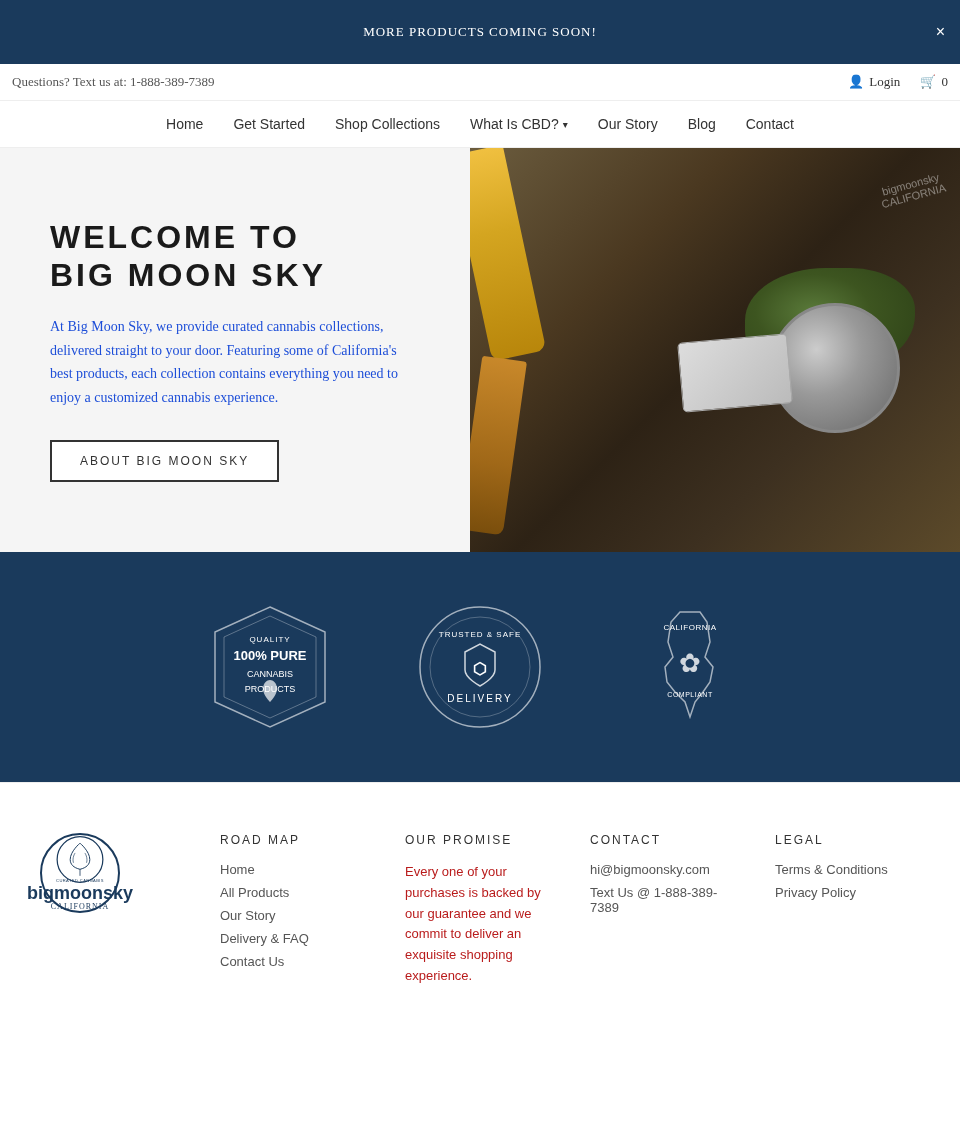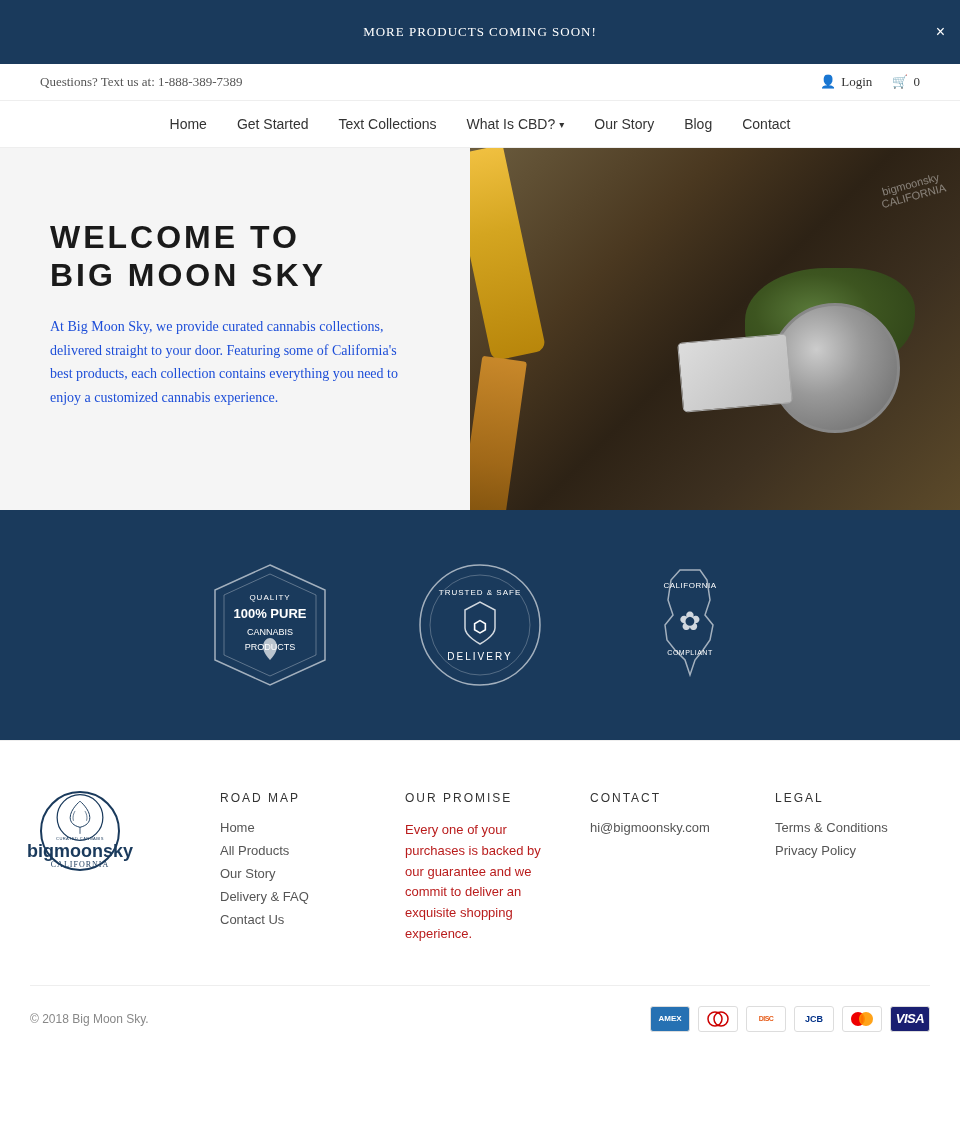--- a/index.html
+++ b/index.html
@@ -25,21 +25,21 @@
       background: none;
       border: none;
       color: #fff;
     }
 
     
     .utility-bar {
       display: flex;
       justify-content: space-between;
       align-items: center;
-      padding: 10px 40px;
+      padding: 10px 12px;
       border-bottom: 1px solid #eee;
       font-size: 13px;
     }
     .utility-left { color: #555; }
     .utility-right { display: flex; align-items: center; gap: 20px; }
     .login-link, .cart-link {
       display: flex;
       align-items: center;
       gap: 5px;
       text-decoration: none;
@@ -333,21 +333,21 @@
     <a class="cart-link">
       <span>🛒</span>
       <span>0</span>
     </a>
   </div>
 </div>
 
 <nav class="main-nav">
   <a class="nav-item">Home</a>
   <a class="nav-item">Get Started</a>
-  <a class="nav-item">Text Collections</a>
+  <a class="nav-item">Shop Collections</a>
   <a class="nav-item nav-item-dropdown">
     <span>What Is CBD?</span>
     <span class="chevron-down">▾</span>
   </a>
   <a class="nav-item">Our Story</a>
   <a class="nav-item">Blog</a>
   <a class="nav-item">Contact</a>
 </nav>
 
 <div class="hero-section" style="min-height:320px; overflow:hidden; position:relative;">
@@ -362,20 +362,21 @@
       <div class="logo-watermark">bigmoonsky<br>CALIFORNIA</div>
     </div>
   </div>
 
   <div class="hero-content">
     <h1 class="hero-title">
       <span>WELCOME TO</span><br>
       <span>BIG MOON SKY</span>
     </h1>
     <p class="hero-description">At Big Moon Sky, we provide curated cannabis collections, delivered straight to your door. Featuring some of California's best products, each collection contains everything you need to enjoy a customized cannabis experience.</p>
+    <button class="hero-btn">ABOUT BIG MOON SKY</button>
   </div>
 </div>
 
 <div class="trust-section">
 
   <div class="trust-badge-wrap">
     <svg width="130" height="130" viewBox="0 0 130 130">
 
       <polygon points="65,5 120,30 120,100 65,125 10,100 10,30" fill="none" stroke="rgba(255,255,255,0.6)" stroke-width="1.5"></polygon>
       <polygon points="65,14 111,35 111,95 65,116 19,95 19,35" fill="none" stroke="rgba(255,255,255,0.3)" stroke-width="1"></polygon>
@@ -446,45 +447,24 @@
     </div>
 
     <div class="footer-col">
       <div class="footer-col-title">OUR PROMISE</div>
       <p class="footer-promise-text">Every one of your purchases is backed by our guarantee and we commit to deliver an exquisite shopping experience.</p>
     </div>
 
     <div class="footer-col">
       <div class="footer-col-title">CONTACT</div>
       <p class="footer-contact-text">hi@bigmoonsky.com</p>
+      <p class="footer-contact-text">Text Us @ 1-888-389-7389</p>
     </div>
 
     <div class="footer-col">
       <div class="footer-col-title">LEGAL</div>
       <a class="footer-link">Terms &amp; Conditions</a>
       <a class="footer-link">Privacy Policy</a>
     </div>
 
   </div>
 
-  <div class="footer-bottom">
-    <span class="footer-copyright">© 2018 Big Moon Sky.</span>
-    <div class="payment-icons">
-      <div class="payment-icon amex">AMEX</div>
-      <div class="payment-icon diners">
-        <svg width="22" height="16" viewBox="0 0 22 16">
-            <circle cx="8" cy="8" r="7" fill="none" stroke="#cc0000" stroke-width="1.5"></circle>
-            <circle cx="14" cy="8" r="7" fill="none" stroke="#cc0000" stroke-width="1.5"></circle>
-          </svg>
-      </div>
-      <div class="payment-icon discover" style="font-size:7px; letter-spacing:-0.5px;">DISC</div>
-      <div class="payment-icon jcb" style="font-size:9px;">JCB</div>
-      <div class="payment-icon master">
-        <svg width="26" height="16" viewBox="0 0 26 16">
-            <circle cx="9" cy="8" r="7" fill="#e00"></circle>
-            <circle cx="17" cy="8" r="7" fill="#f90" fill-opacity="0.9"></circle>
-            <path d="M13,3 Q16,8 13,13 Q10,8 13,3Z" fill="#f60" opacity="0.7"></path>
-          </svg>
-      </div>
-      <div class="payment-icon visa" style="font-style:italic; font-size:13px; letter-spacing:-0.5px;">VISA</div>
-    </div>
-  </div>
 </footer>
 
 </body></html>

